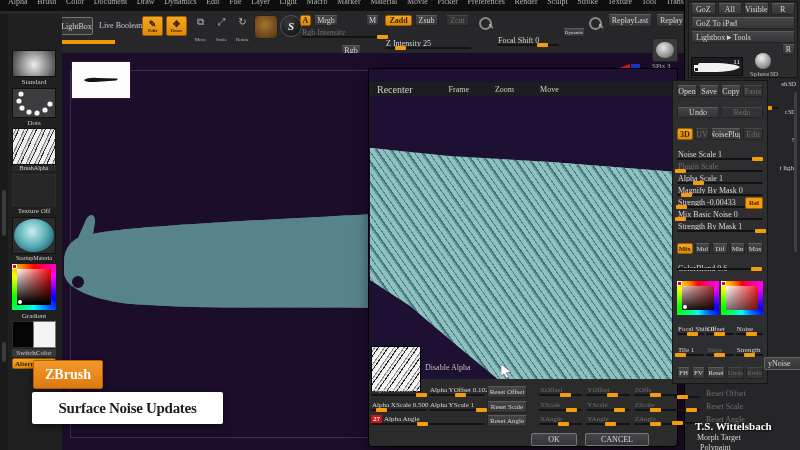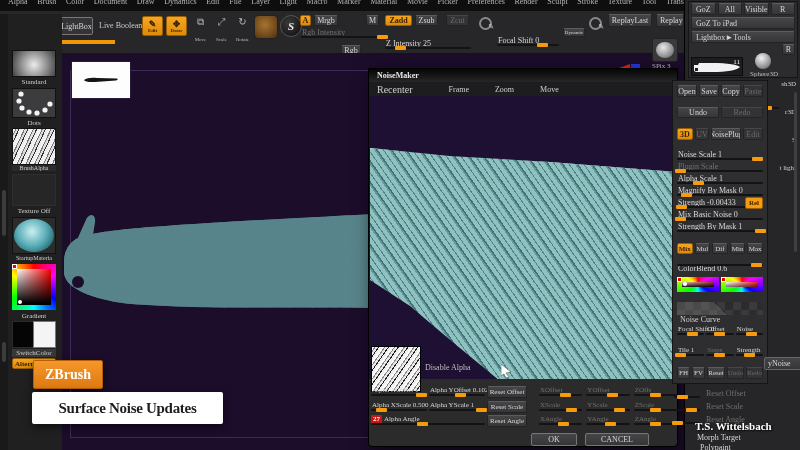--- a/index.html
+++ b/index.html
@@ -255,23 +255,20 @@
 <span class="a tinytxt" style="left:652px;top:62px;">SPix 3</span>
 
 <div class="a" style="left:33px;top:360px;width:68px;height:27px;background:linear-gradient(#f5982a,#dd7911);border:1px solid #b85e08;border-radius:2px;display:flex;align-items:center;justify-content:center;box-shadow:0 3px 8px rgba(0,0,0,0.55);">
   <span style="color:#fff;font-weight:bold;font-size:14px;">ZBrush</span>
 </div>
 <div class="a" style="left:32px;top:392px;width:191px;height:32px;background:#fff;border-radius:2px;display:flex;align-items:center;justify-content:center;box-shadow:0 3px 8px rgba(0,0,0,0.55);">
   <span style="color:#1d1d1f;font-weight:bold;font-size:15px;letter-spacing:-0.3px;white-space:nowrap;">Surface Noise Updates</span>
 </div>
 
 <div class="a" style="left:368px;top:68px;width:310px;height:379px;background:#1e1033;border:1px solid #000;border-radius:0 0 4px 4px;box-shadow:4px 6px 18px rgba(0,0,0,0.6);box-sizing:border-box;">
-  <div style="position:absolute;left:0;top:0;right:0;height:13px;background:linear-gradient(#060606,#262626);display:flex;align-items:center;">
-    <span style="font-size:8px;font-weight:bold;color:#e6e6e6;margin-left:8px;">NoiseMaker</span>
-  </div>
   <div style="position:absolute;left:0;top:13px;right:0;height:14px;background:#1d1d1f;display:flex;gap:26px;align-items:center;padding-left:8px;">
 
   <span style="font-size:10px;color:#cfcfcf;">Recenter</span>
         <span style="font-size:8px;color:#cfcfcf;padding-left:10px;">Frame</span>
         <span style="font-size:8px;color:#cfcfcf;">Zoom</span>
         <span style="font-size:8px;color:#cfcfcf;">Move</span>
       </div>
 
   <div style="position:absolute;left:1px;top:27px;width:307px;height:285px;background:#1e1033;overflow:hidden;">
     <div style="position:absolute;inset:0;clip-path:polygon(0 52px,80px 60px,180px 66px,307px 76px,307px 285px,130px 285px,85px 248px,40px 210px,0 184px);background:repeating-linear-gradient(55deg,#8ec2bf 0 4px,#649a9d 4px 5.5px,#44707a 5.5px 7px,#8ec2bf 7px 11px,#547f8a 11px 12px);">
@@ -550,24 +547,20 @@
     <div style="flex:1;position:relative;background:conic-gradient(#f00,#f0f,#00f,#0ff,#0f0,#ff0,#f00);">
       <div style="position:absolute;inset:5px;background:linear-gradient(to bottom,rgba(0,0,0,0),rgba(0,0,0,0.9)),linear-gradient(to right,#e8c8c8,#a03030);"></div>
       <div style="position:absolute;left:0;top:0;width:5px;height:5px;background:#e00;border:1px solid #fff;box-sizing:border-box;"></div>
       <div style="position:absolute;left:6px;bottom:6px;width:4px;height:4px;background:#fff;border-radius:50%;"></div>
     </div>
     <div style="flex:1;position:relative;background:conic-gradient(#f00,#f0f,#00f,#0ff,#0f0,#ff0,#f00);">
       <div style="position:absolute;inset:5px;background:linear-gradient(to bottom,rgba(0,0,0,0),rgba(0,0,0,0.55)),linear-gradient(to right,#fff,#f02020);"></div>
       <div style="position:absolute;left:0;top:0;width:5px;height:5px;background:#e00;border:1px solid #fff;box-sizing:border-box;"></div>
     </div>
   </div>
-  <div style="height:46px;position:relative;background:conic-gradient(#3a3a3c 90deg,#2c2c2e 90deg 180deg,#3a3a3c 180deg 270deg,#2c2c2e 270deg) 0 0/16px 16px;">
-    <div style="position:absolute;inset:0;background:linear-gradient(45deg,rgba(130,130,130,0.35) 50%,transparent 50%);"></div>
-    <span style="position:absolute;left:3px;top:13px;font-size:8px;color:#d0d0d0;">Noise Curve</span>
-  </div>
   <div class="row">
 
   <div class="zs mini" style="flex: 1 1 0%; --h: 55;">
         <span class="lab">Focal Shift 0</span>
           <span class="track"></span>
           <span class="hd"></span>
       </div>
         <div class="zs mini" style="flex: 1 1 0%; --h: 45;">
         <span class="lab">Offset</span>
           <span class="track"></span>

